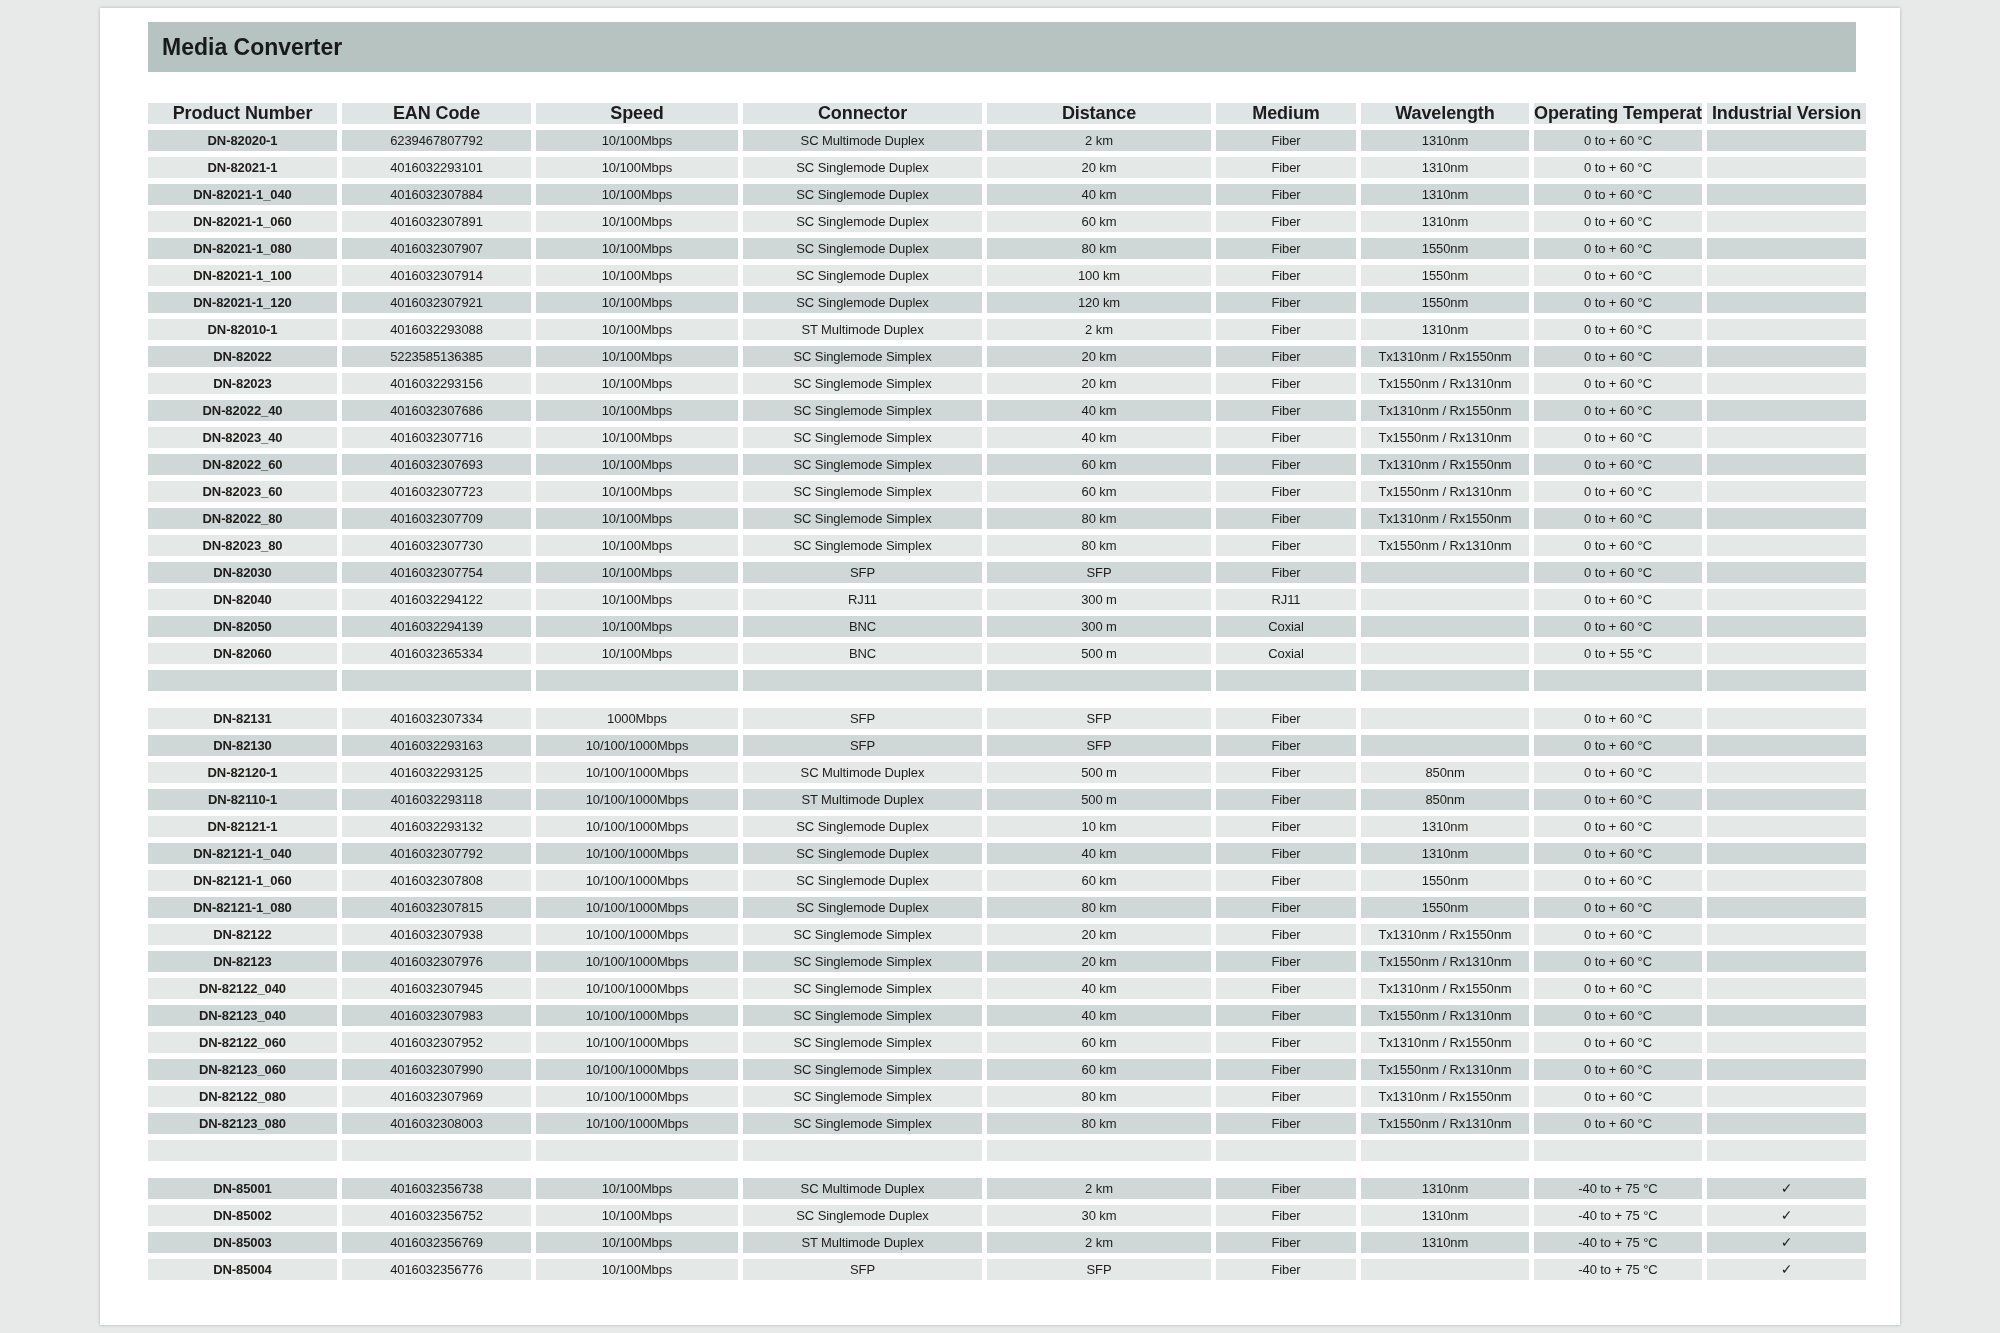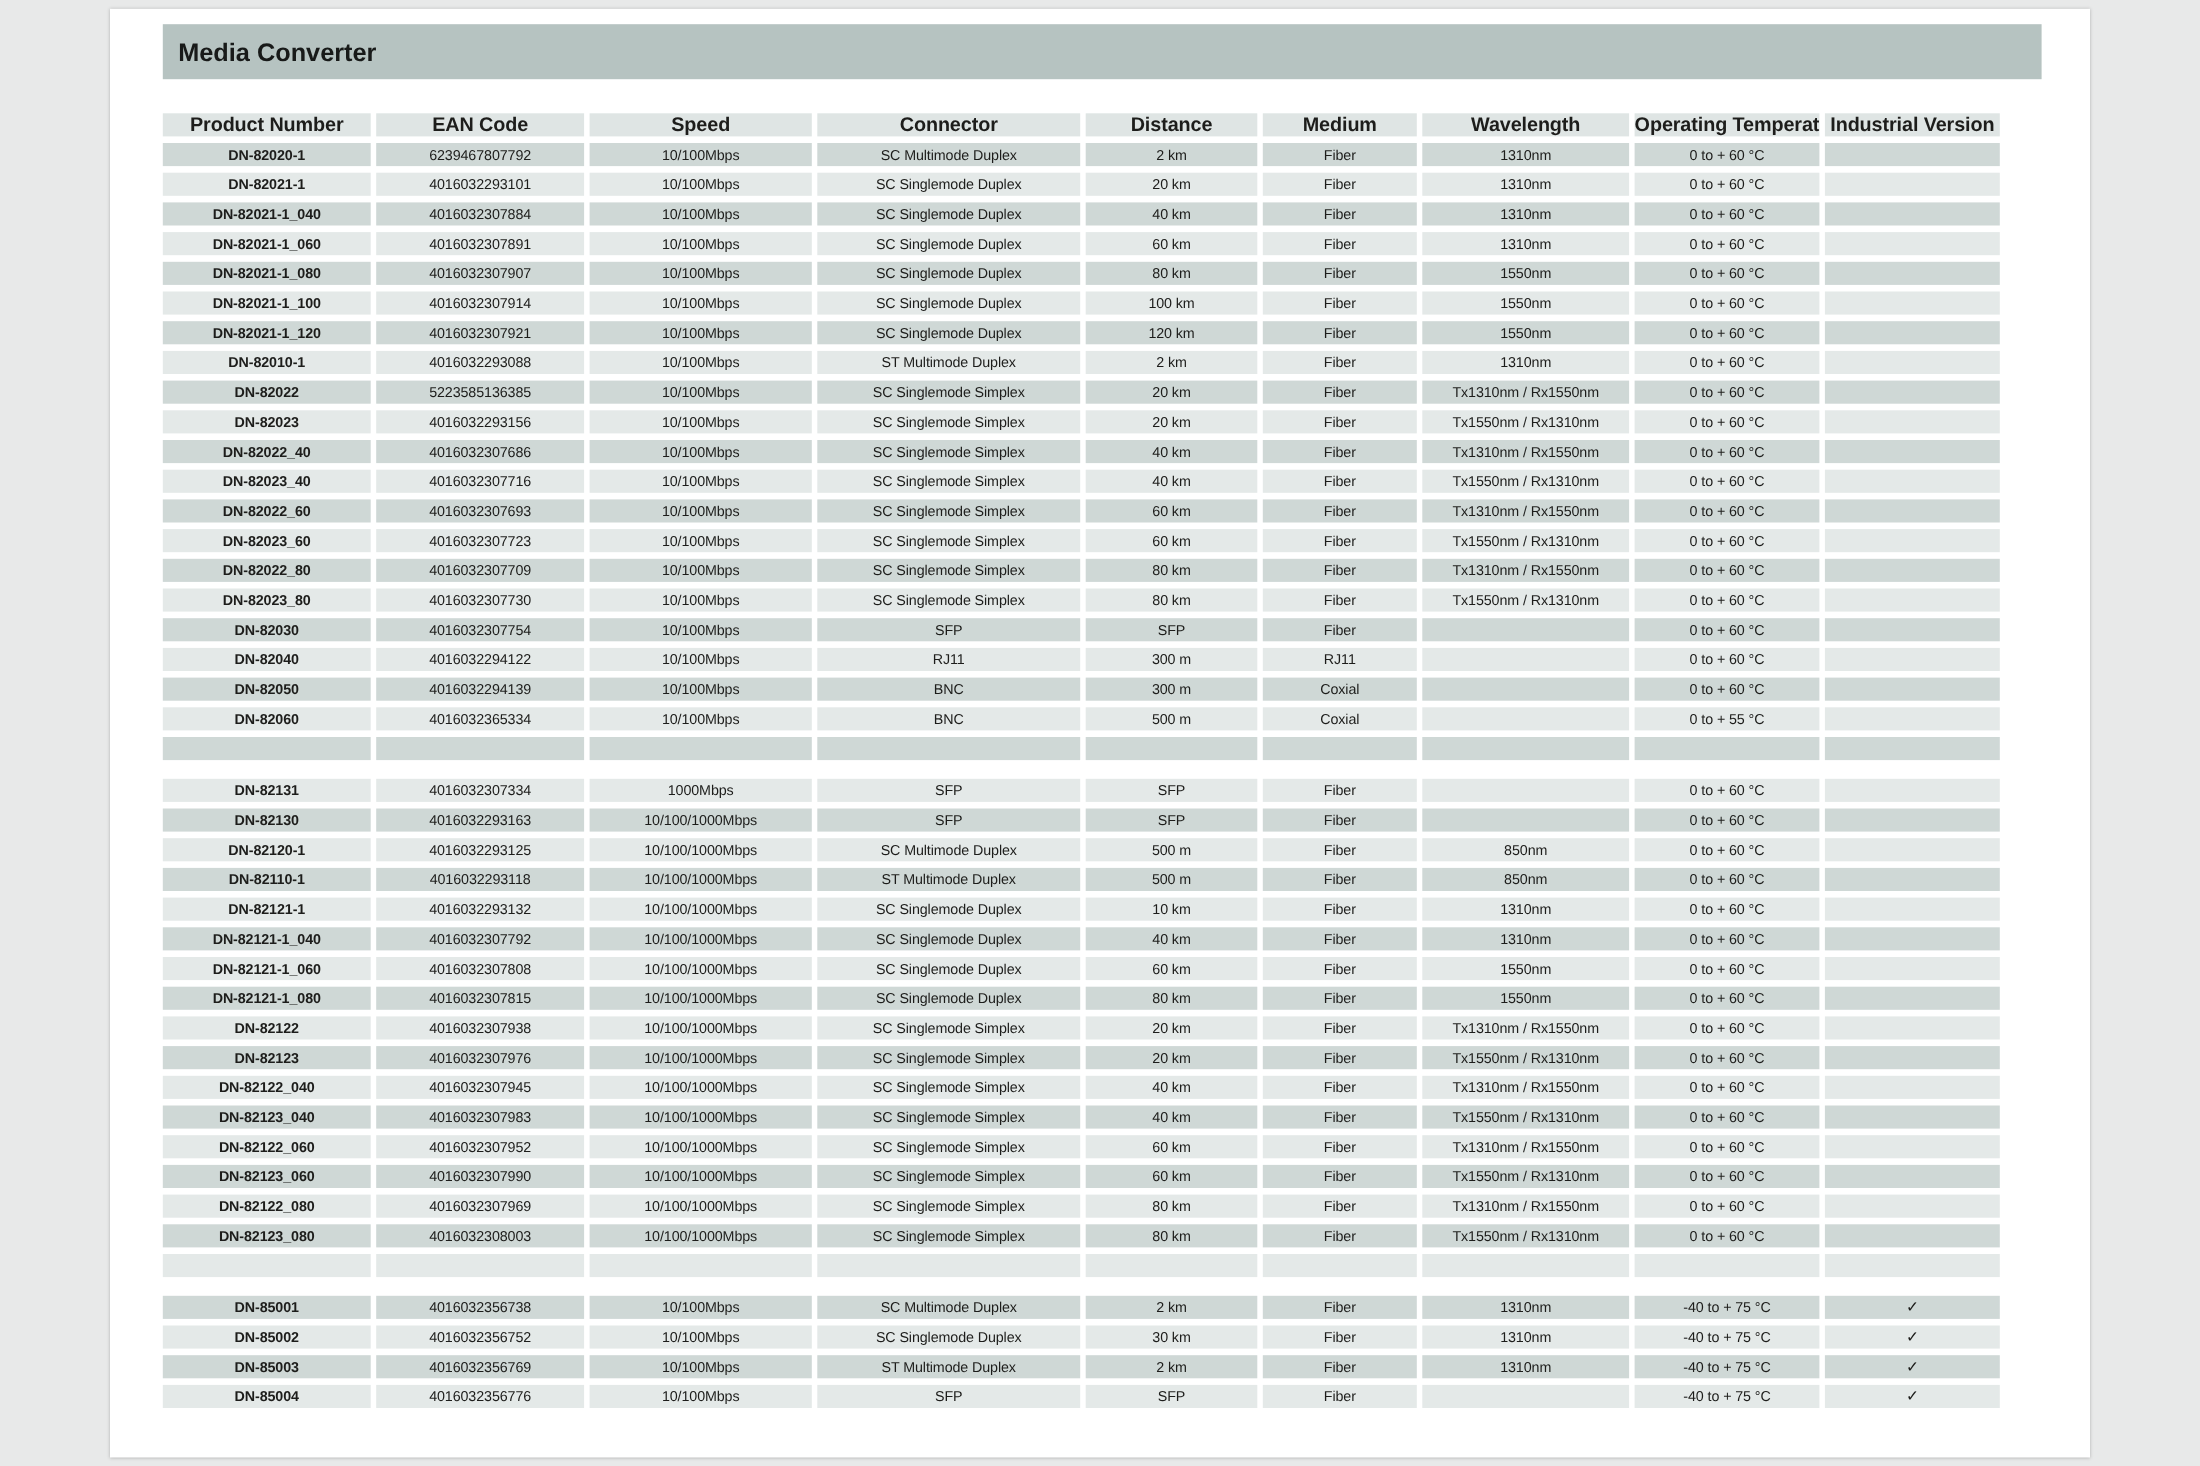--- a/index.html
+++ b/index.html
@@ -54,23 +54,23 @@
     font-size:13px;
     letter-spacing:-0.1px;
     overflow:hidden;
     white-space:nowrap;
     flex:0 0 auto;
   }
   .t-cell:nth-child(1){width:189px;}
   .t-cell:nth-child(2){width:189px;}
   .t-cell:nth-child(3){width:202px;}
   .t-cell:nth-child(4){width:239px;}
-  .t-cell:nth-child(5){width:156px;}
+  .t-cell:nth-child(5){width:224px;}
   .t-cell:nth-child(6){width:140px;}
-  .t-cell:nth-child(7){width:188px;}
+  .t-cell:nth-child(7){width:168px;}
   .t-cell:nth-child(8){width:168px;}
   .t-cell:nth-child(9){width:159px;}
   .hdr .t-cell{
     background:#dfe5e4;
     font-weight:bold;
     font-size:18px;
   }
   .shade-dark .t-cell{background:#cfd8d6;}
   .shade-light .t-cell{background:#e4e9e8;}
   .t-cell.pn{font-weight:bold;}

